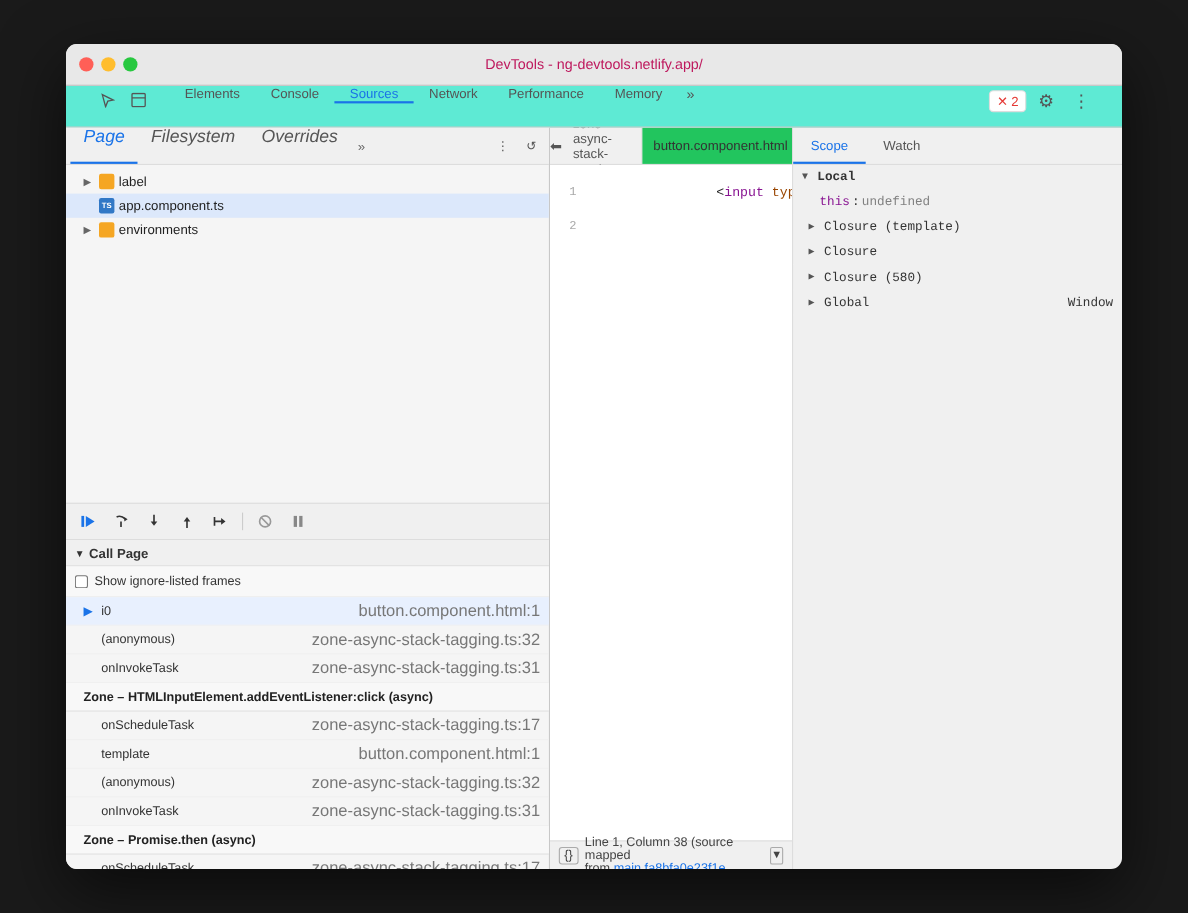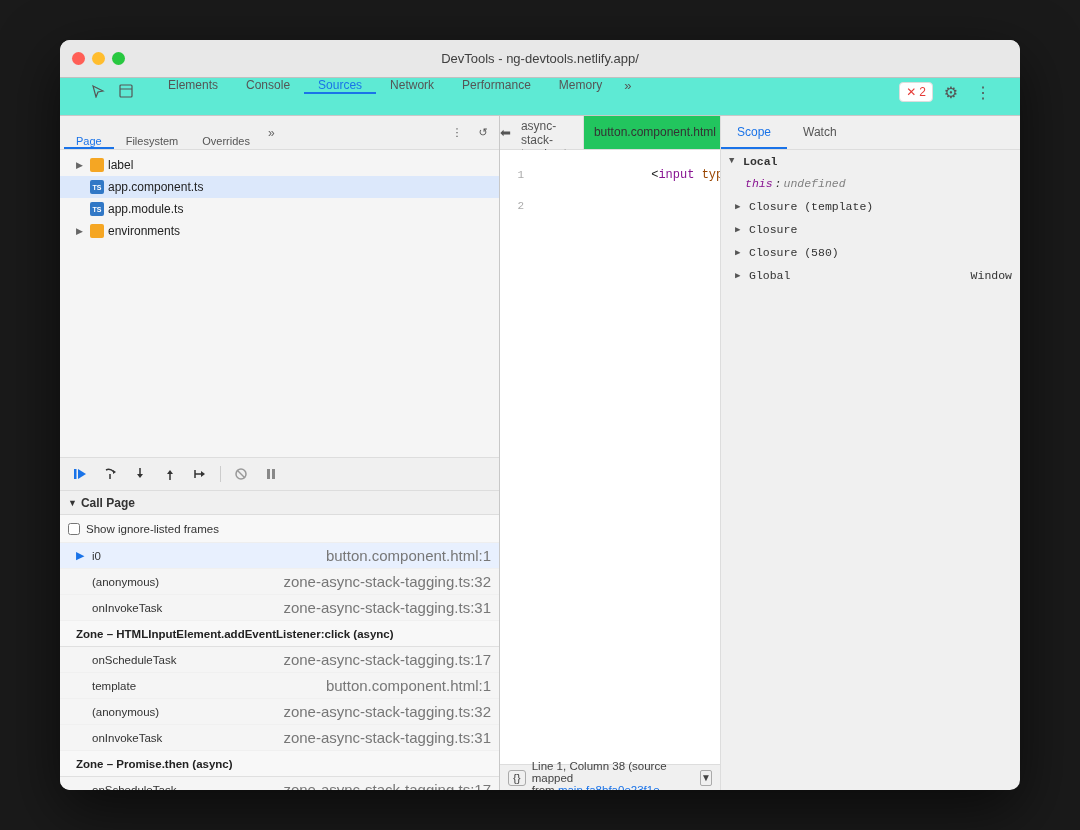--- a/index.html
+++ b/index.html
@@ -44,21 +44,21 @@
       border-radius: 50%;
     }
     .tl-red { background: #ff5f57; }
     .tl-yellow { background: #ffbd2e; }
     .tl-green { background: #28c840; }
     .title-text {
       position: absolute;
       left: 50%;
       transform: translateX(-50%);
       font-size: 13px;
-      color: #404040;
+      color: #be185d;
       font-weight: 500;
     }
     
     .tab-bar {
       background: #5eead4;
       height: 38px;
       display: flex;
       align-items: flex-start;
       border-bottom: 1px solid #c8c8c8;
       flex-shrink: 0;
@@ -158,26 +158,27 @@
       display: flex;
       align-items: stretch;
       height: 34px;
       background: #f0f0f0;
       border-bottom: 1px solid #ddd;
       padding: 0 4px;
       flex-shrink: 0;
     }
     .sub-tab {
       display: flex;
-      align-items: flex-end;
+      align-items: flex-start;
       padding: 0 12px;
-      font-size: 11px;
+      font-size: 16px;
       color: #555;
       cursor: pointer;
       border-bottom: 2px solid transparent;
+      font-style: italic;
     }
     .sub-tab.active {
       color: #1a73e8;
       border-bottom: 2px solid #1a73e8;
     }
     .sub-tab-more {
       display: flex;
       align-items: center;
       padding: 0 6px;
       color: #666;
@@ -502,21 +503,20 @@
       margin-left: auto;
       color: #333;
     }
     .scope-this-row {
       display: flex;
       align-items: center;
       height: 22px;
       padding: 0 8px 0 24px;
       font-size: 11.5px;
       color: #555;
-      font-style: italic;
     }
     
     .right-area {
       display: flex;
       flex: 1;
       overflow: hidden;
     }
     .editor-area {
       flex: 1;
       display: flex;
@@ -614,24 +614,20 @@
 
       <div class="file-tree">
         <div class="tree-item">
           <span class="tree-arrow">▶</span>
           <span class="file-icon-folder"></span>
           <span class="tree-label">label</span>
         </div>
         <div class="tree-item selected" style="padding-left: 30px;">
           <span class="file-icon-ts">TS</span>
           <span class="tree-label">app.component.ts</span>
-        </div>
-        <div class="tree-item" style="padding-left: 30px;">
-          <span class="file-icon-ts">TS</span>
-          <span class="tree-label">app.module.ts</span>
         </div>
         <div class="tree-item">
           <span class="tree-arrow">▶</span>
           <span class="file-icon-folder"></span>
           <span class="tree-label">environments</span>
         </div>
       </div>
 
       <div class="debugger-toolbar">
         <div class="dbg-btn blue" title="Resume">

